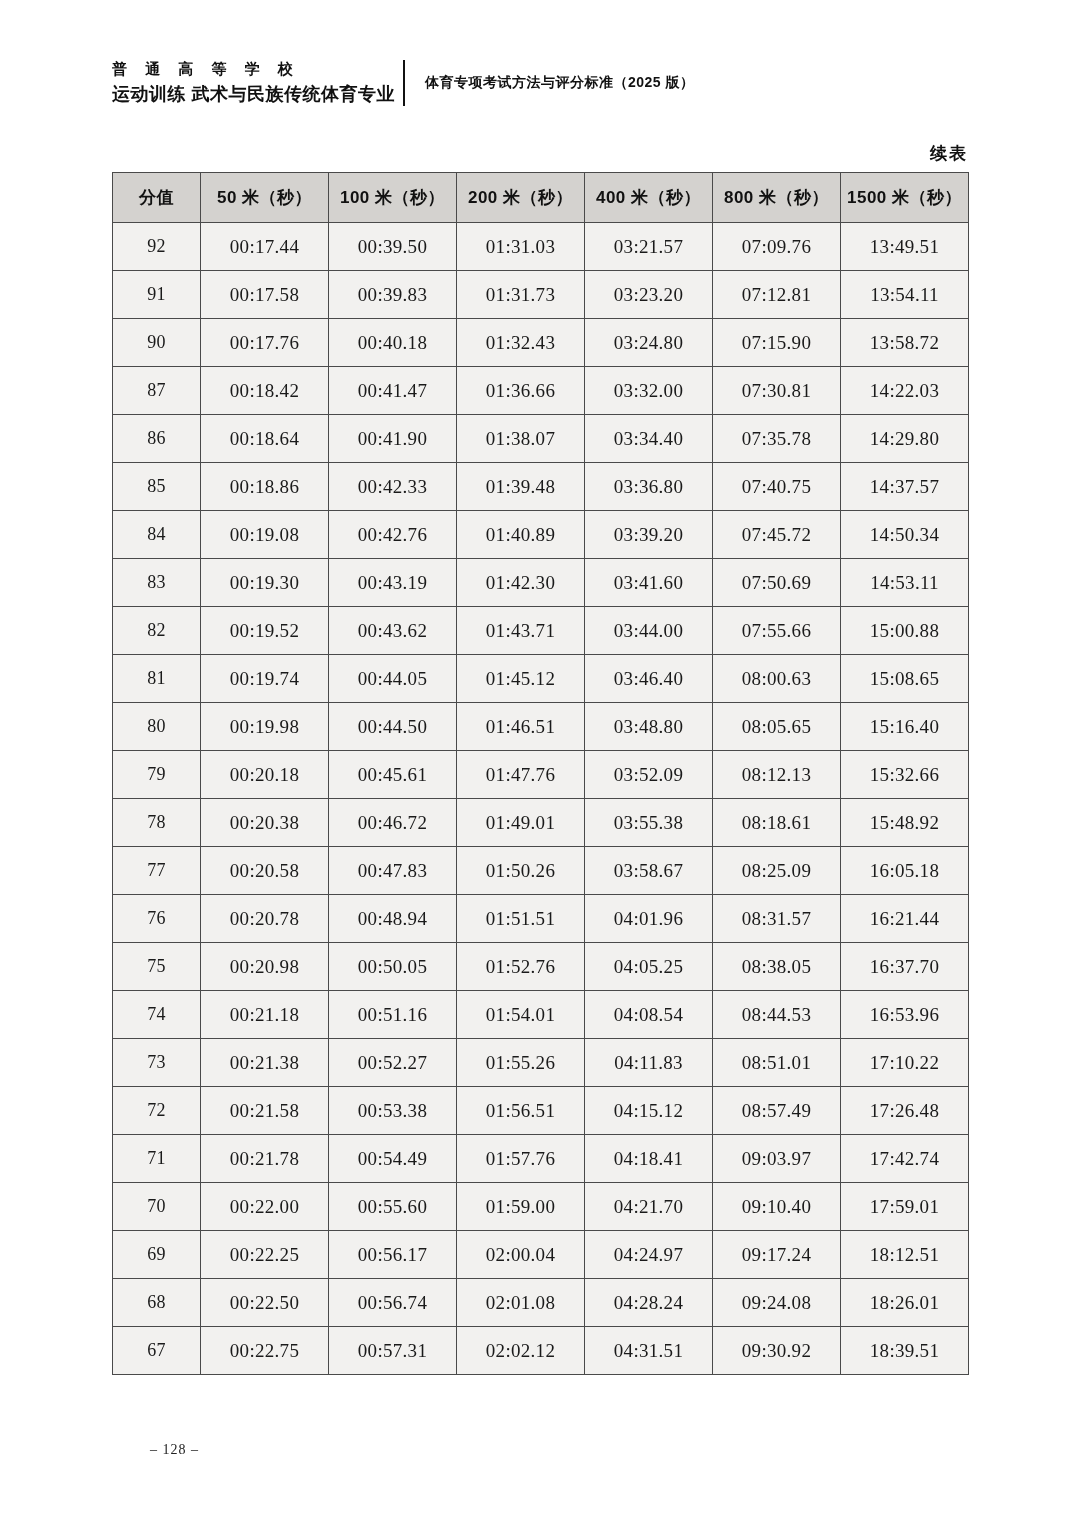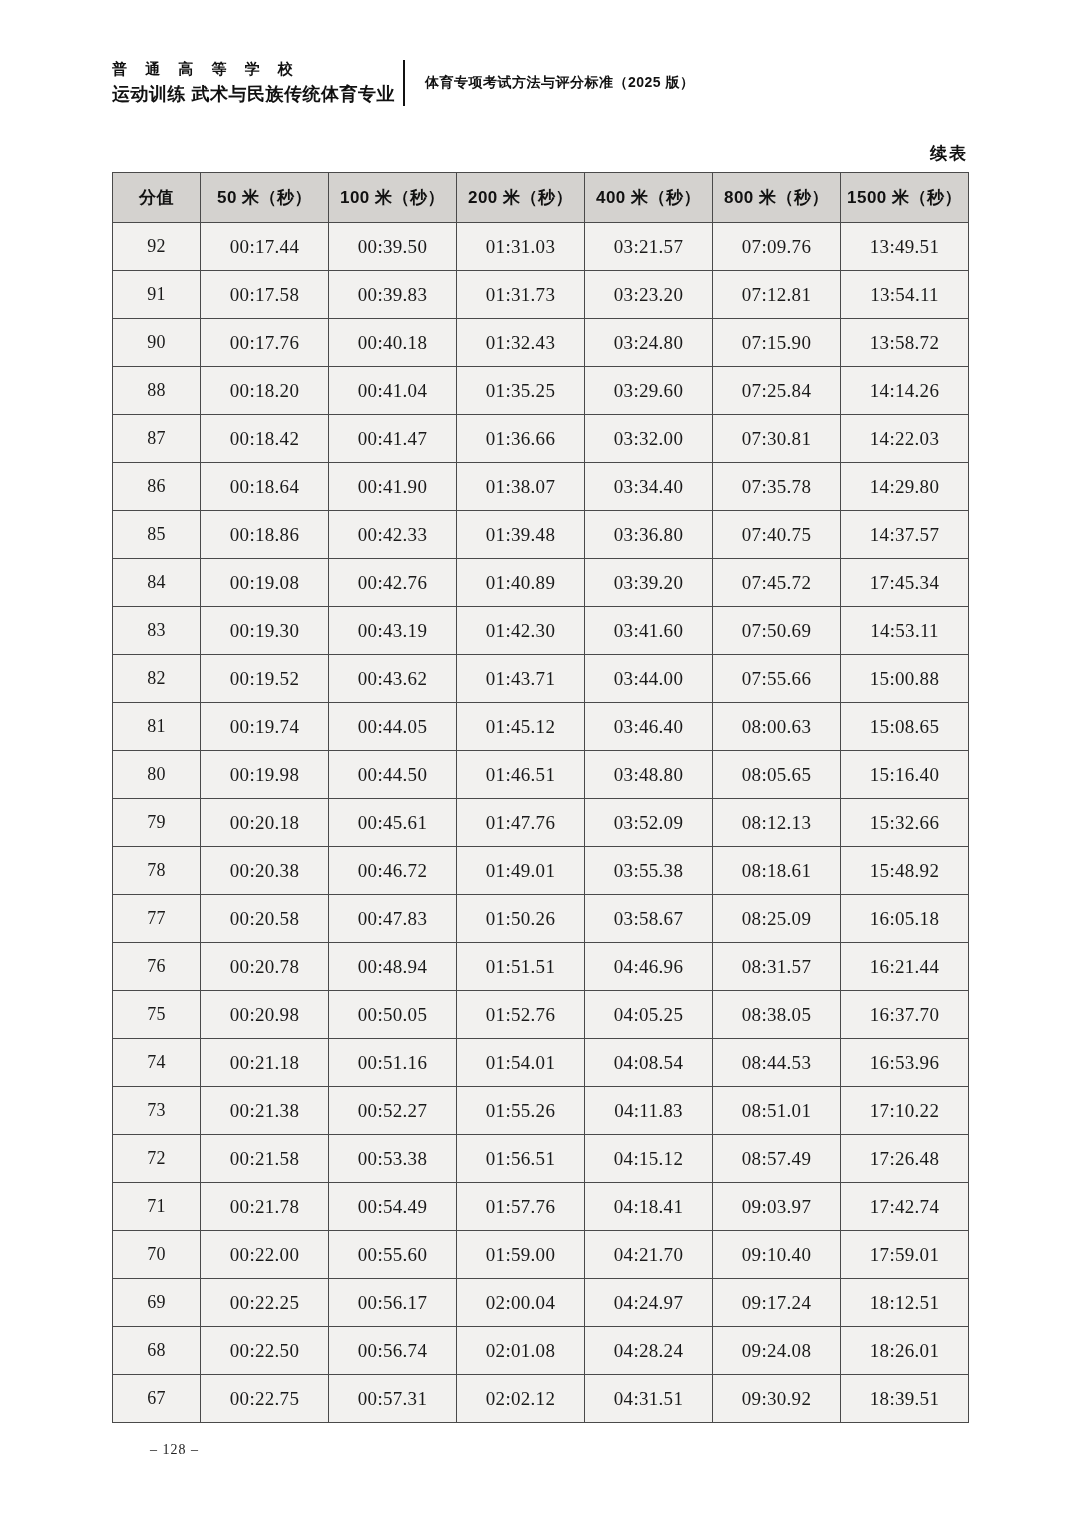--- a/index.html
+++ b/index.html
@@ -193,29 +193,20 @@
           <tr>
             <td class="score-col">90</td>
             <td>00:17.76</td>
             <td>00:40.18</td>
             <td>01:32.43</td>
             <td>03:24.80</td>
             <td>07:15.90</td>
             <td>13:58.72</td>
           </tr>
           <tr>
-            <td class="score-col">88</td>
-            <td>00:18.20</td>
-            <td>00:41.04</td>
-            <td>01:35.25</td>
-            <td>03:29.60</td>
-            <td>07:25.84</td>
-            <td>14:14.26</td>
-          </tr>
-          <tr>
             <td class="score-col">87</td>
             <td>00:18.42</td>
             <td>00:41.47</td>
             <td>01:36.66</td>
             <td>03:32.00</td>
             <td>07:30.81</td>
             <td>14:22.03</td>
           </tr>
           <tr>
             <td class="score-col">86</td>
@@ -235,21 +226,21 @@
             <td>07:40.75</td>
             <td>14:37.57</td>
           </tr>
           <tr>
             <td class="score-col">84</td>
             <td>00:19.08</td>
             <td>00:42.76</td>
             <td>01:40.89</td>
             <td>03:39.20</td>
             <td>07:45.72</td>
-            <td>17:45.34</td>
+            <td>14:50.34</td>
           </tr>
           <tr>
             <td class="score-col">83</td>
             <td>00:19.30</td>
             <td>00:43.19</td>
             <td>01:42.30</td>
             <td>03:41.60</td>
             <td>07:50.69</td>
             <td>14:53.11</td>
           </tr>
@@ -305,21 +296,21 @@
             <td>01:50.26</td>
             <td>03:58.67</td>
             <td>08:25.09</td>
             <td>16:05.18</td>
           </tr>
           <tr>
             <td class="score-col">76</td>
             <td>00:20.78</td>
             <td>00:48.94</td>
             <td>01:51.51</td>
-            <td>04:46.96</td>
+            <td>04:01.96</td>
             <td>08:31.57</td>
             <td>16:21.44</td>
           </tr>
           <tr>
             <td class="score-col">75</td>
             <td>00:20.98</td>
             <td>00:50.05</td>
             <td>01:52.76</td>
             <td>04:05.25</td>
             <td>08:38.05</td>

